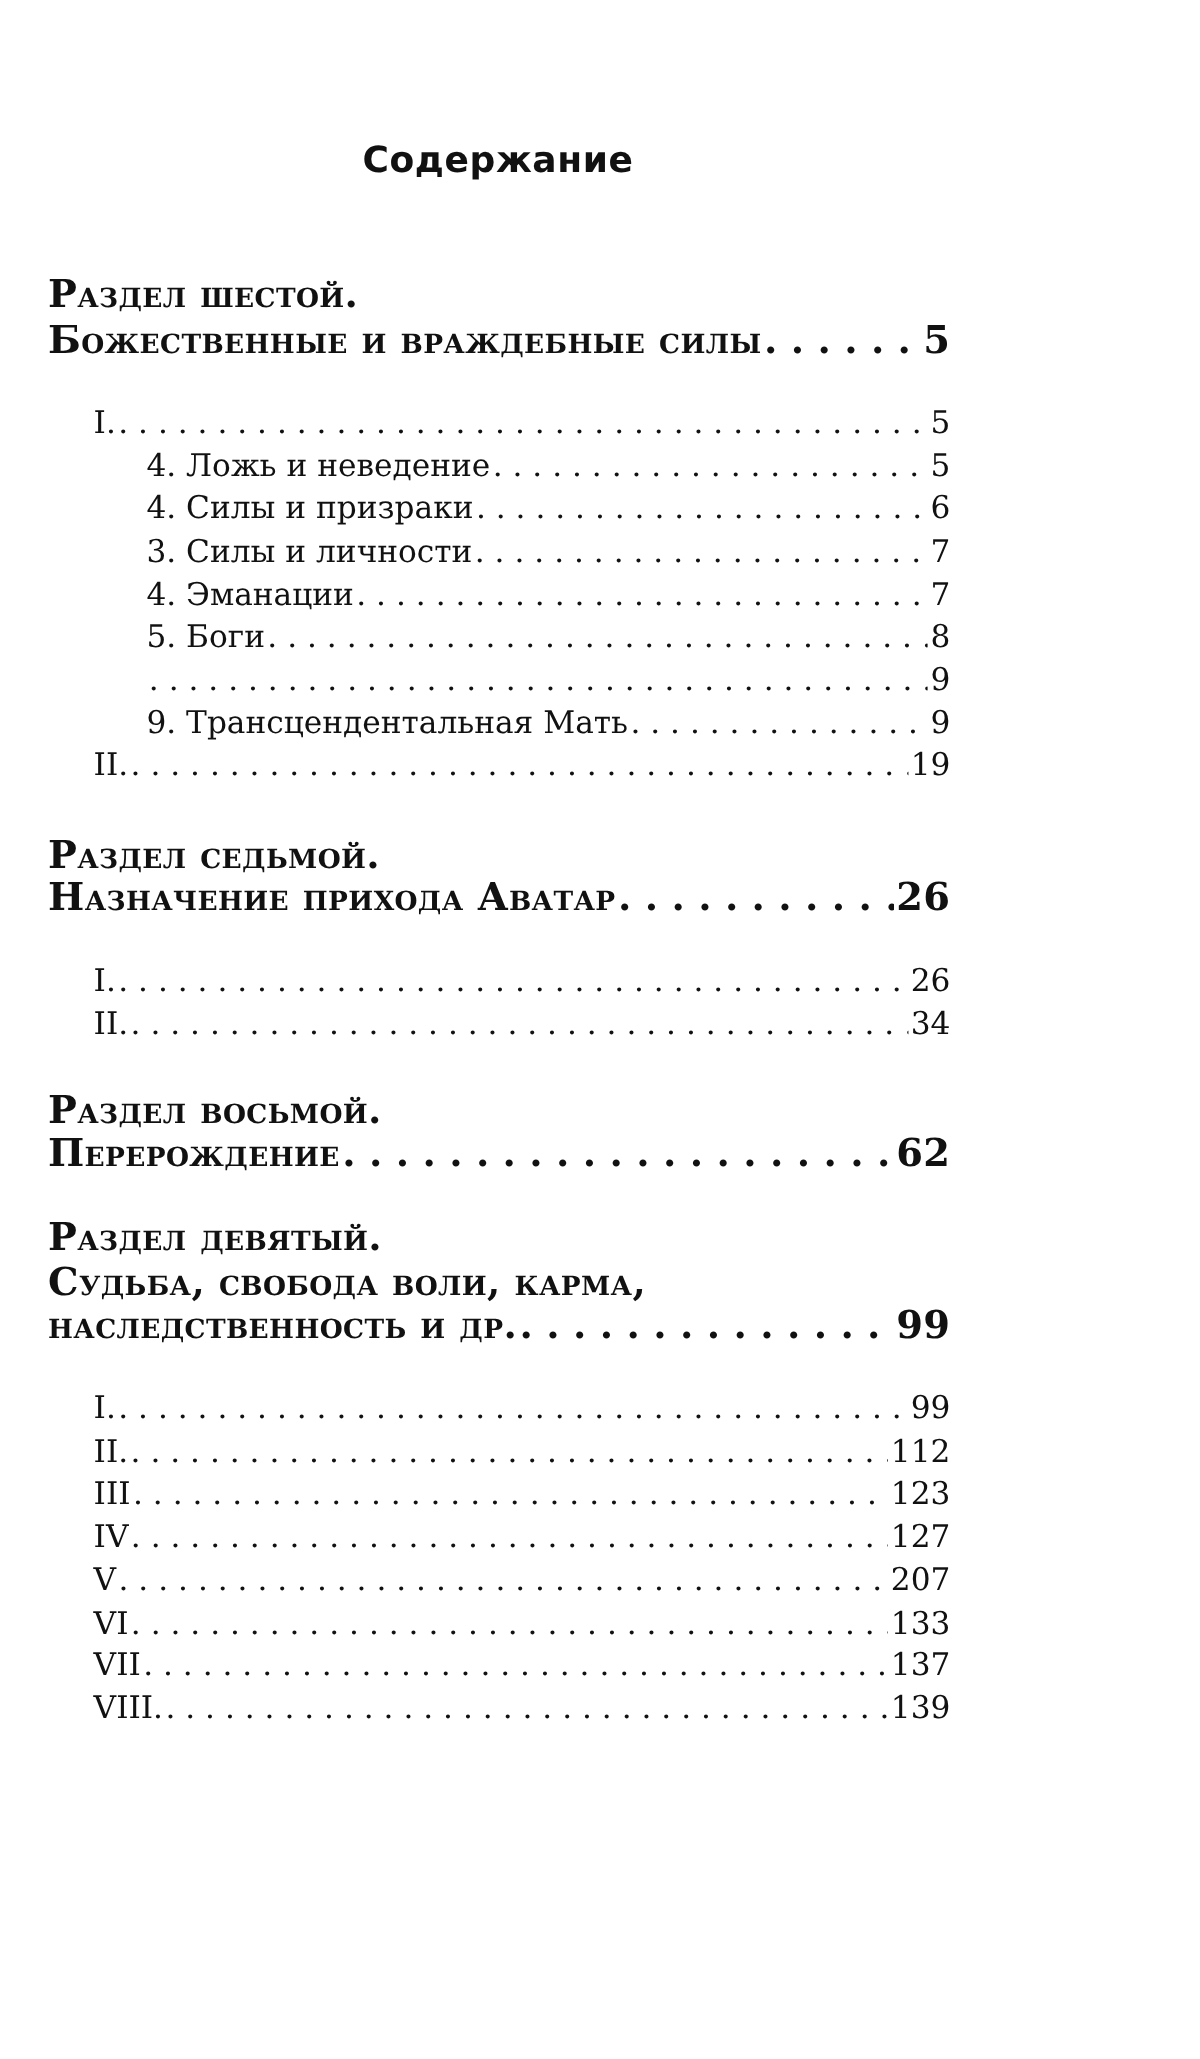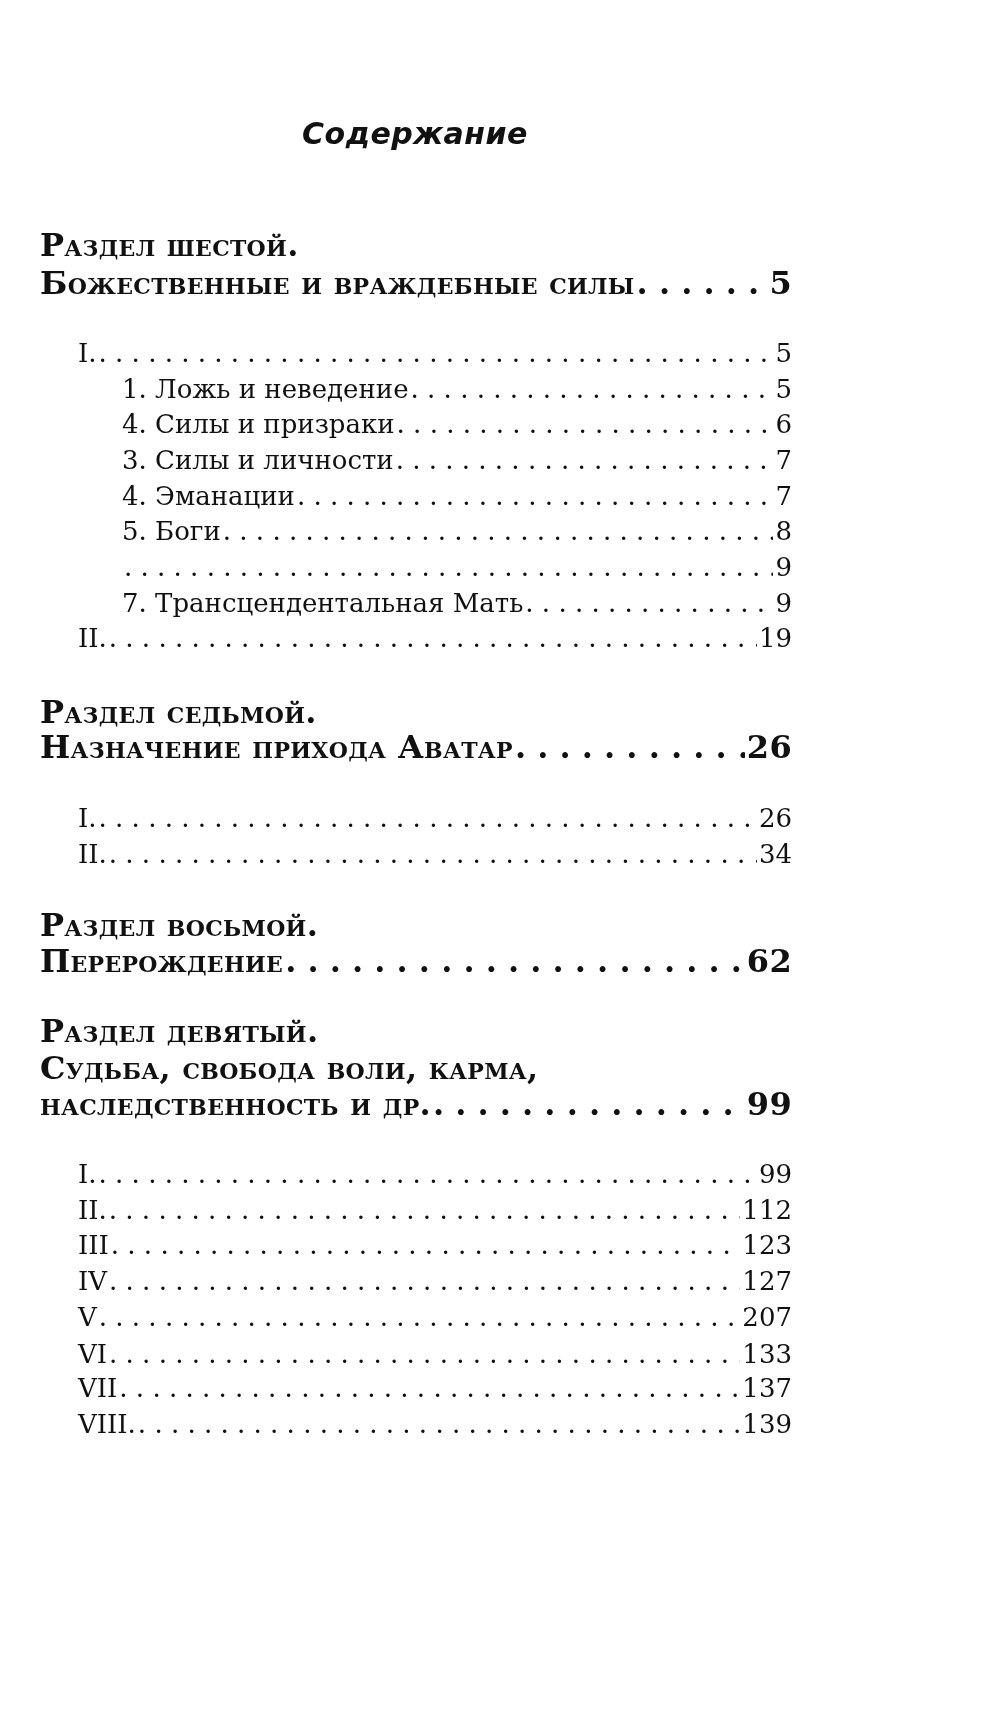--- a/index.html
+++ b/index.html
@@ -5,21 +5,21 @@
   html, body { margin: 0; padding: 0; background: #ffffff; }
   body {
     width: 1000px; height: 1716px; position: relative; overflow: hidden;
     color: #111111;
     font-family: "DejaVu Serif", "Liberation Serif", serif;
   }
   .title {
     position: absolute; left: 0; width: 830px; top: 116px;
     text-align: center;
     font-family: "DejaVu Sans", "Liberation Sans", sans-serif;
-    font-style: italic; font-weight: bold; font-size: 30px;
+    font-weight: bold; font-size: 30px;
     letter-spacing: 0.5px;
   }
   .row {
     position: absolute; left: 40px; width: 752px; height: 36px;
     display: flex; align-items: baseline;
     font-size: 26px; line-height: 36px; white-space: nowrap;
   }
   .row .label { flex: 0 0 auto; }
   .row .leader {
     flex: 1 1 auto; overflow: hidden; margin: 0 2px;
@@ -52,21 +52,21 @@
     <span class="leader"></span>
     <span class="page">5</span>
   </div>
 
   <div class="row lvl1" style="top:335px">
     <span class="label">I.</span>
     <span class="leader"></span>
     <span class="page">5</span>
   </div>
   <div class="row lvl2" style="top:371px">
-    <span class="label">1. Ложь и неведение</span>
+    <span class="label">4. Ложь и неведение</span>
     <span class="leader"></span>
     <span class="page">5</span>
   </div>
   <div class="row lvl2" style="top:406px">
     <span class="label">4. Силы и призраки</span>
     <span class="leader"></span>
     <span class="page">6</span>
   </div>
   <div class="row lvl2" style="top:442px">
     <span class="label">3. Силы и личности</span>
@@ -81,21 +81,21 @@
   <div class="row lvl2" style="top:513px">
     <span class="label">5. Боги</span>
     <span class="leader"></span>
     <span class="page">8</span>
   </div>
   <div class="row lvl2" style="top:549px">
     <span class="leader"></span>
     <span class="page">9</span>
   </div>
   <div class="row lvl2" style="top:585px">
-    <span class="label">7. Трансцендентальная Мать</span>
+    <span class="label">9. Трансцендентальная Мать</span>
     <span class="leader"></span>
     <span class="page">9</span>
   </div>
   <div class="row lvl1" style="top:620px">
     <span class="label">II.</span>
     <span class="leader"></span>
     <span class="page">19</span>
   </div>
 
   <div class="row sec" style="top:694px">

